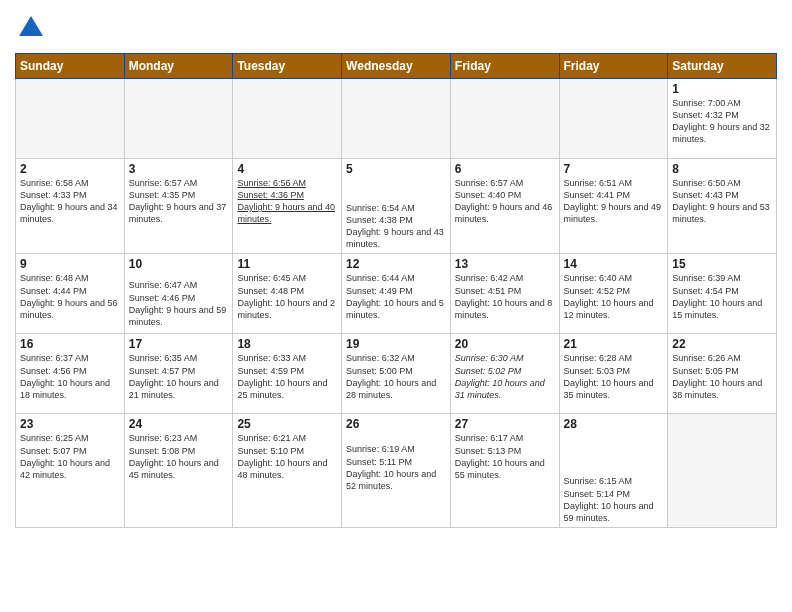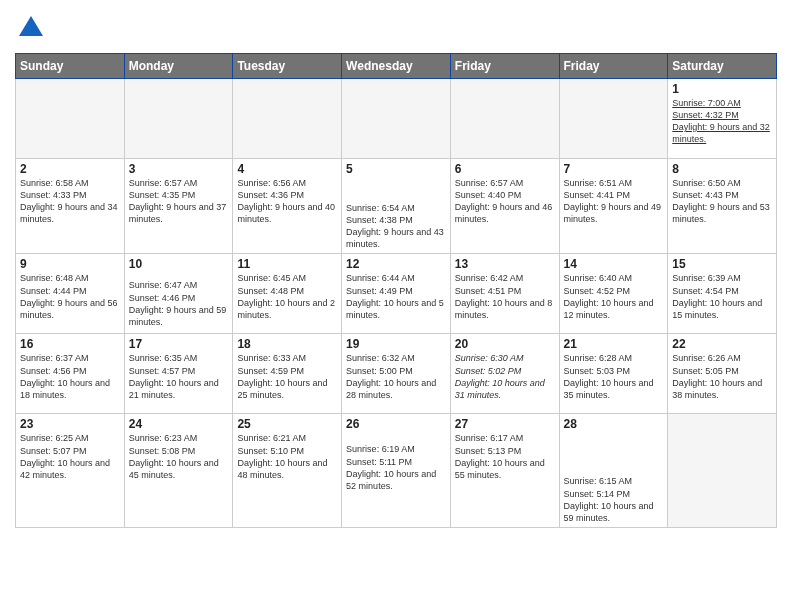--- a/index.html
+++ b/index.html
@@ -51,21 +51,21 @@
     .subtitle {
       font-size: 14px;
       color: #333;
     }
     .calendar {
       width: 100%;
       border-collapse: collapse;
       table-layout: fixed;
     }
     .calendar th {
-      background: #737373;
+      background: #a16207;
       color: #fff;
       font-size: 12px;
       padding: 5px 4px;
       text-align: left;
       border: 1px solid #0d47a1;
     }
     .calendar td {
       border: 1px solid #ccc;
       vertical-align: top;
       padding: 3px 4px;
@@ -128,41 +128,41 @@
     <tbody id="calendar-body">
     <tr>
           <td class="empty"></td>
           <td class="empty"></td>
           <td class="empty"></td>
           <td class="empty"></td>
           <td class="empty"></td>
           <td class="empty"></td>
           <td>
             <span class="day-num">1</span>
-            <div class="day-info" style="white-space: pre-line; text-decoration: underline;">Sunrise: 7:00 AM
+            <div class="day-info" style="white-space: pre-line;">Sunrise: 7:00 AM
 Sunset: 4:32 PM
 Daylight: 9 hours and 32 minutes.</div>
           </td>
         </tr>
         <tr>
           <td>
             <span class="day-num">2</span>
             <div class="day-info" style="white-space: pre-line;">Sunrise: 6:58 AM
 Sunset: 4:33 PM
 Daylight: 9 hours and 34 minutes.</div>
           </td>
           <td>
             <span class="day-num">3</span>
             <div class="day-info" style="white-space: pre-line;">Sunrise: 6:57 AM
 Sunset: 4:35 PM
 Daylight: 9 hours and 37 minutes.</div>
           </td>
           <td>
             <span class="day-num">4</span>
-            <div class="day-info" style="white-space: pre-line;">Sunrise: 6:56 AM
+            <div class="day-info" style="white-space: pre-line; text-decoration: underline;">Sunrise: 6:56 AM
 Sunset: 4:36 PM
 Daylight: 9 hours and 40 minutes.</div>
           </td>
           <td>
             <span class="day-num">5</span>
             <div class="day-info" style="white-space: pre-line; margin-top: 26px;">Sunrise: 6:54 AM
 Sunset: 4:38 PM
 Daylight: 9 hours and 43 minutes.</div>
           </td>
           <td>

